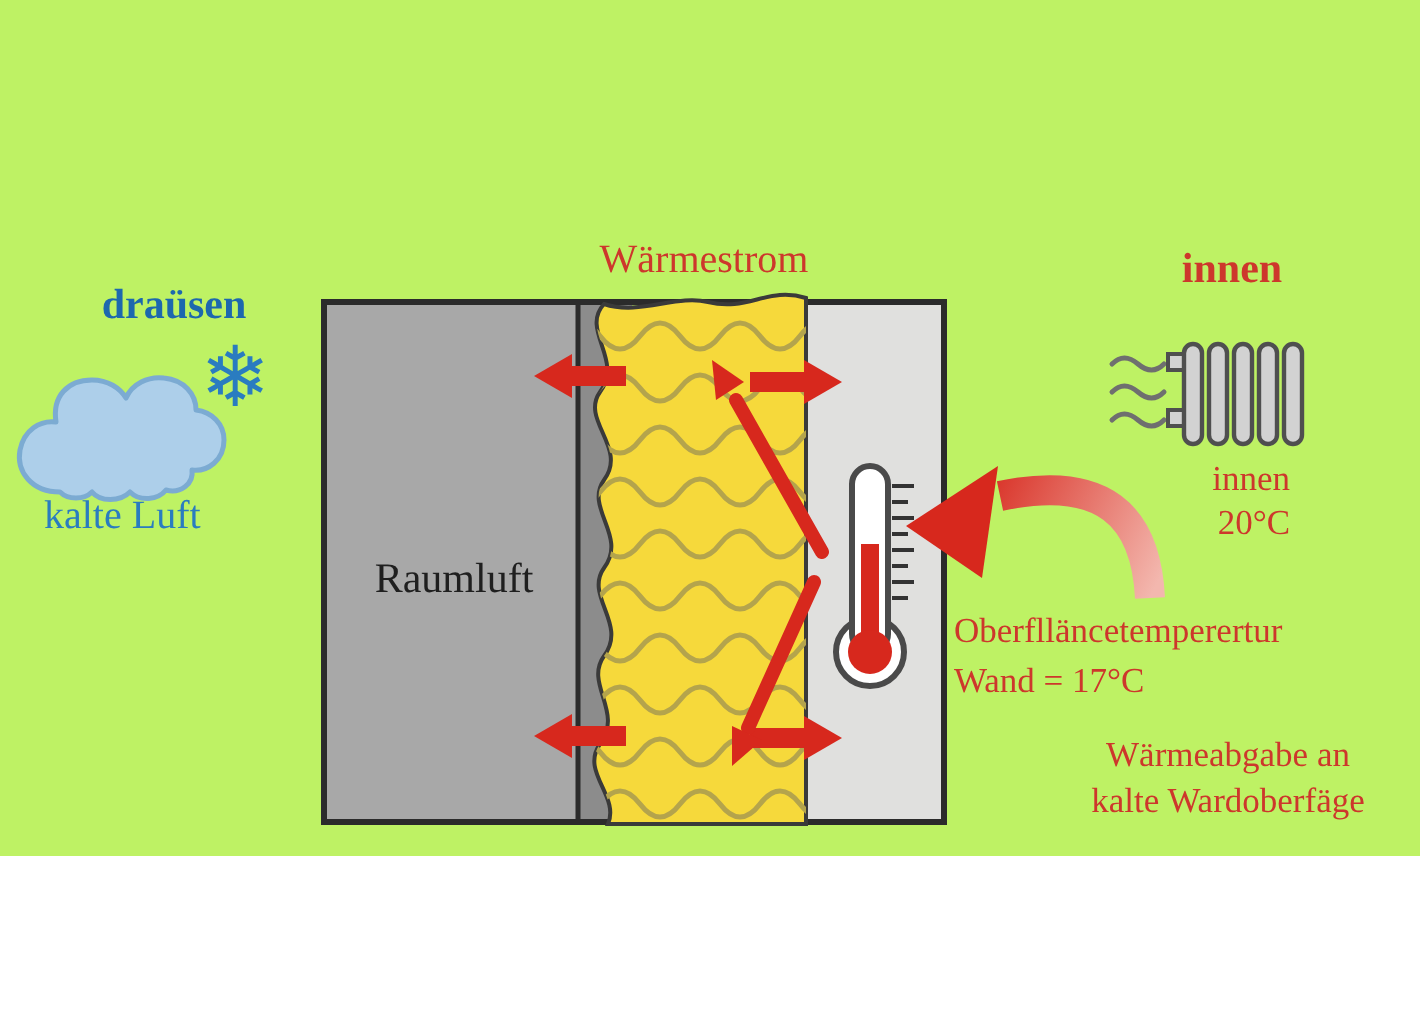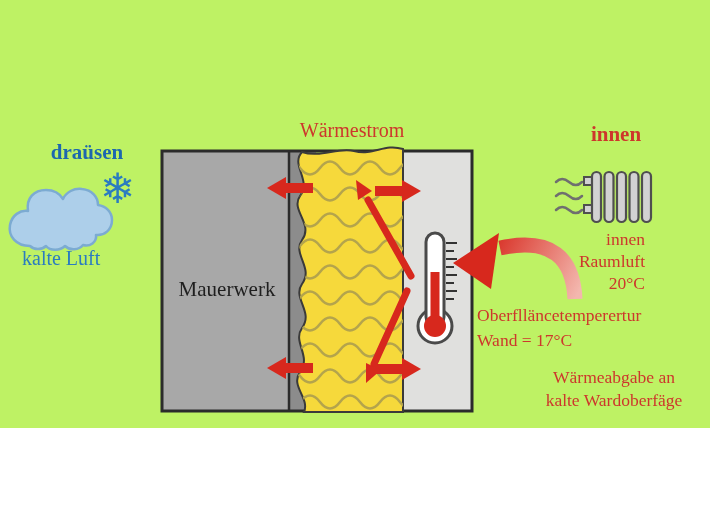--- a/index.html
+++ b/index.html
@@ -127,25 +127,24 @@
       <path d="M 575 299 C 573 258 552 237 500 248" style="fill:none;stroke:url(#warmGrad);stroke-width:15"></path>
       <polygon points="453,263 499,233 491,289" style="fill:var(--red)"></polygon>
     </g>
   </svg>
 
   <div class="lbl title">Wärmestrom</div>
   <div class="lbl outside-head">draüsen</div>
   <span class="snowflake">❄</span>
   <div class="lbl outside-cap">kalte Luft</div>
   <div class="lbl inside-head">innen</div>
-  <div class="lbl masonry-lbl">Mauerwerk</div>
+  <div class="lbl masonry-lbl">Raumluft</div>
 
   <div class="lbl room-air">
     <span>innen</span>
-    <span>Raumluft</span>
     <span>20°C</span>
   </div>
 
   <div class="lbl surface-temp">
     <span>Oberflläncetemperertur</span>
     <span>Wand = 17°C</span>
   </div>
 
   <div class="lbl heat-release">
     <span>Wärmeabgabe an</span>

